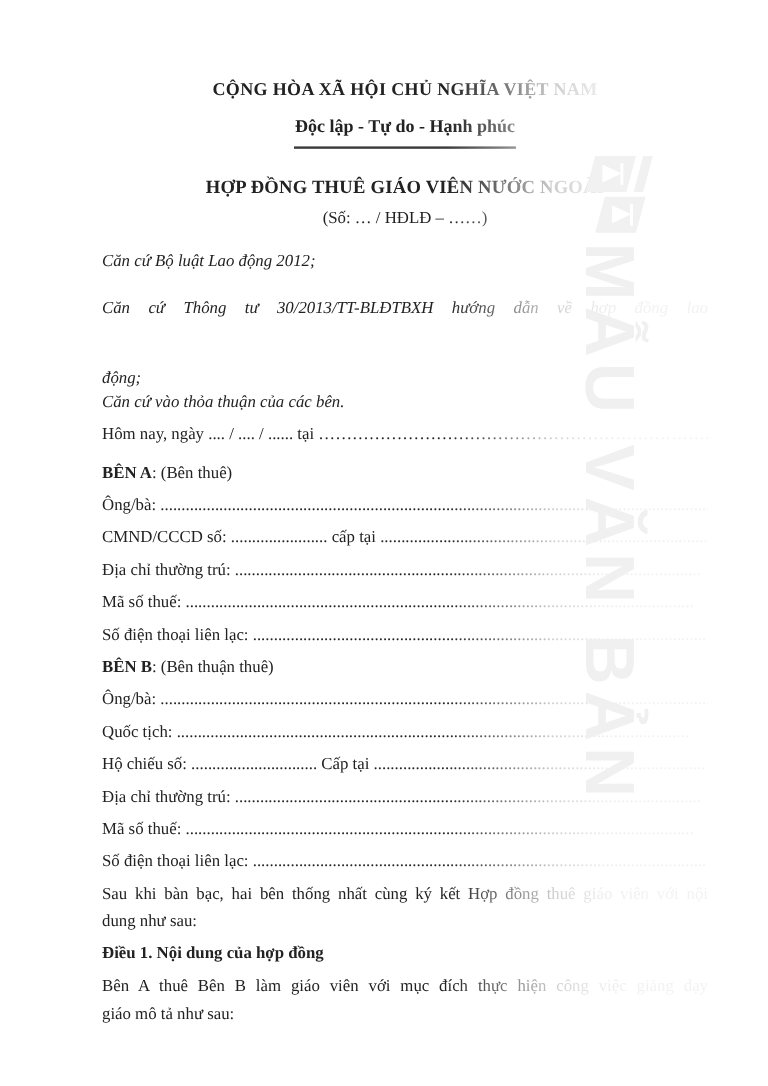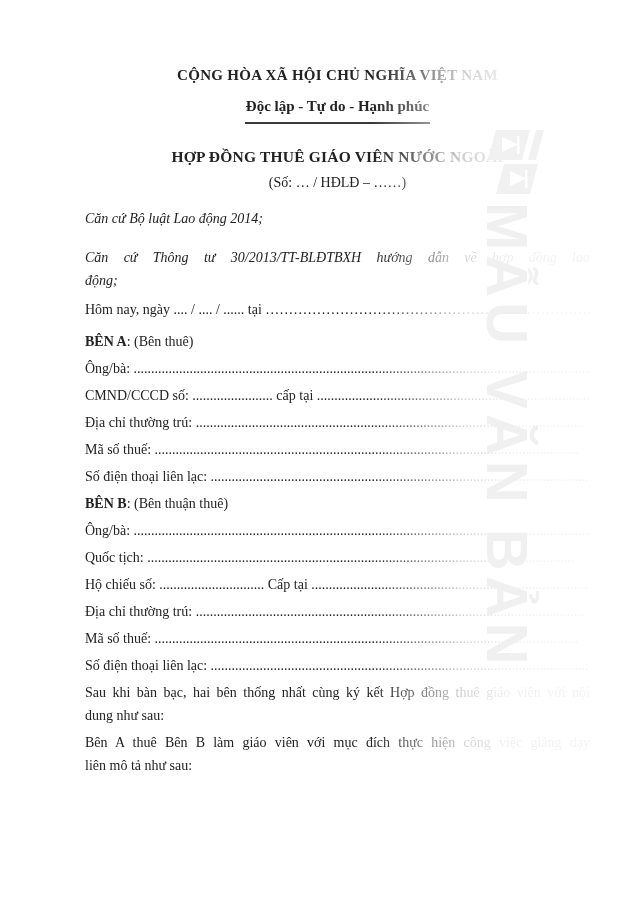--- a/index.html
+++ b/index.html
@@ -57,20 +57,21 @@
   .jline{
     font-style:italic;
     text-align:justify;
     text-align-last:justify;
     line-height:23px;
     overflow:hidden;white-space:nowrap;
   }
   .jline2{
     font-style:italic;
     line-height:23px;
+    margin-top:35px;
   }
   .date-line{
     margin-top:9px;
     white-space:nowrap;overflow:hidden;
     line-height:18px;
   }
   .party-heading{
     margin-top:9px;
     line-height:27px;
     white-space:nowrap;
@@ -138,25 +139,26 @@
 
   <div class="content">
 
     <div class="centered motto1">CỘNG HÒA XÃ HỘI CHỦ NGHĨA VIỆT NAM</div>
     <div class="centered motto2">Độc lập - Tự do - Hạnh phúc</div>
     <div class="rule"></div>
 
     <div class="centered doc-title">HỢP ĐỒNG THUÊ GIÁO VIÊN NƯỚC NGOÀI</div>
     <div class="centered doc-number">(Số: … / HĐLĐ – ……)</div>
 
-    <div class="preamble-item">Căn cứ Bộ luật Lao động 2014;</div>
+    <div class="preamble-item">Căn cứ Bộ luật Lao động 2012;</div>
     <div class="preamble-item wrap2">
       <div class="jline">Căn cứ Thông tư 30/2013/TT-BLĐTBXH hướng dẫn về hợp đồng lao</div>
       <div class="jline2">động;</div>
     </div>
+    <div class="preamble-item" style="margin-top:0;">Căn cứ vào thỏa thuận của các bên.</div>
 
     <div class="date-line">Hôm nay, ngày .... / .... / ...... tại ……………………………………………………………………………</div>
 
     <div class="party-heading">
       <span class="b">BÊN A</span><span>: (Bên thuê)</span>
     </div>
     <div class="form-line">Ông/bà: ...........................................................................................................................................</div>
     <div class="form-line">CMND/CCCD số: ....................... cấp tại ..................................................................................</div>
     <div class="form-line">Địa chỉ thường trú: ...............................................................................................................</div>
     <div class="form-line">Mã số thuế: .........................................................................................................................</div>
@@ -170,24 +172,25 @@
     <div class="form-line">Hộ chiếu số: .............................. Cấp tại ...............................................................................</div>
     <div class="form-line">Địa chỉ thường trú: ...............................................................................................................</div>
     <div class="form-line">Mã số thuế: .........................................................................................................................</div>
     <div class="form-line">Số điện thoại liên lạc: ............................................................................................................</div>
 
     <div class="para">
       <div class="pl">Sau khi bàn bạc, hai bên thống nhất cùng ký kết Hợp đồng thuê giáo viên với nội</div>
       <div class="pl2">dung như sau:</div>
     </div>
 
+    <div class="article-heading">Điều 1. Nội dung của hợp đồng</div>
 
     <div class="para" style="margin-top:4px;">
       <div class="pl">Bên A thuê Bên B làm giáo viên với mục đích thực hiện công việc giảng dạy</div>
-      <div class="pl2">liên mô tả như sau:</div>
+      <div class="pl2">giáo mô tả như sau:</div>
     </div>
 
   </div>
 
   <div class="fade-overlay"></div>
 
   <svg class="watermark-logo" width="62" height="70" viewBox="0 0 62 70">
     <g fill="#f1f1f1">
       <path d="M10 2 L44 2 L36 32 L2 32 Z"></path>
       <path d="M50 2 L58 2 L50 32 L42 32 Z"></path>

